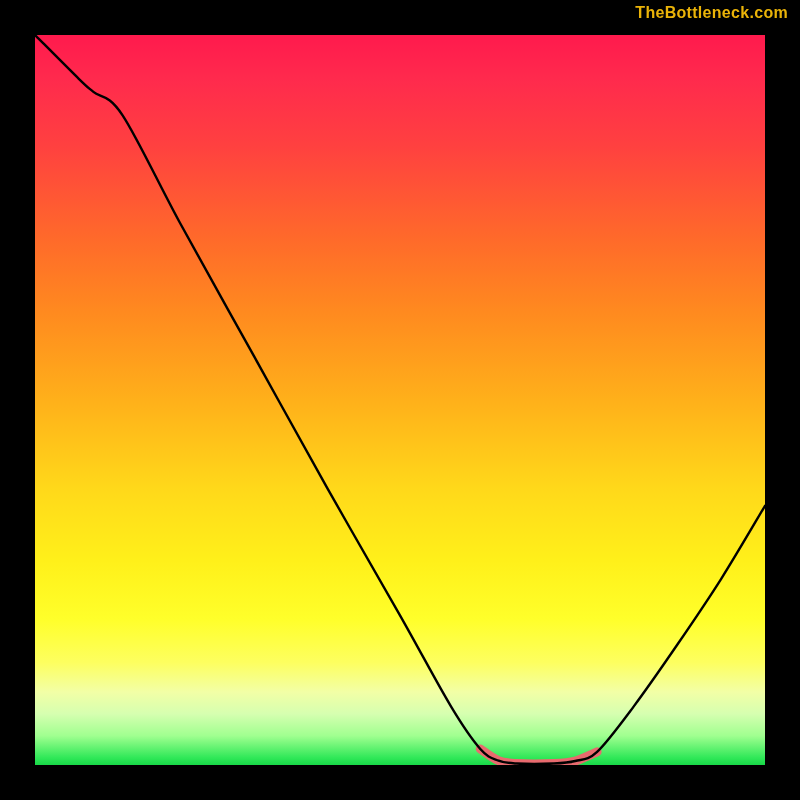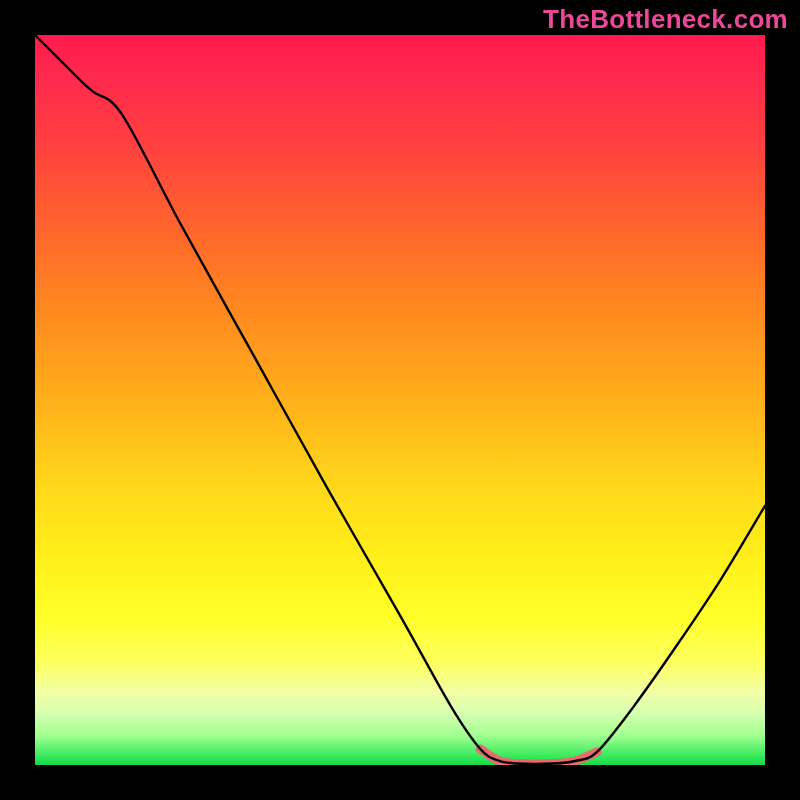--- a/index.html
+++ b/index.html
@@ -14,22 +14,22 @@
   .frame {
     position: relative;
     width: 800px;
     height: 800px;
     background: #000;
   }
   .watermark {
     position: absolute;
     top: 4px;
     right: 12px;
-    color: #ec4899;
-    font-size: 26px;
+    color: #eab308;
+    font-size: 16px;
     font-weight: 600;
     letter-spacing: 0.3px;
     z-index: 20;
   }
   .plot-area {
     position: absolute;
     left: 35px;
     top: 35px;
     width: 730px;
     height: 730px;

